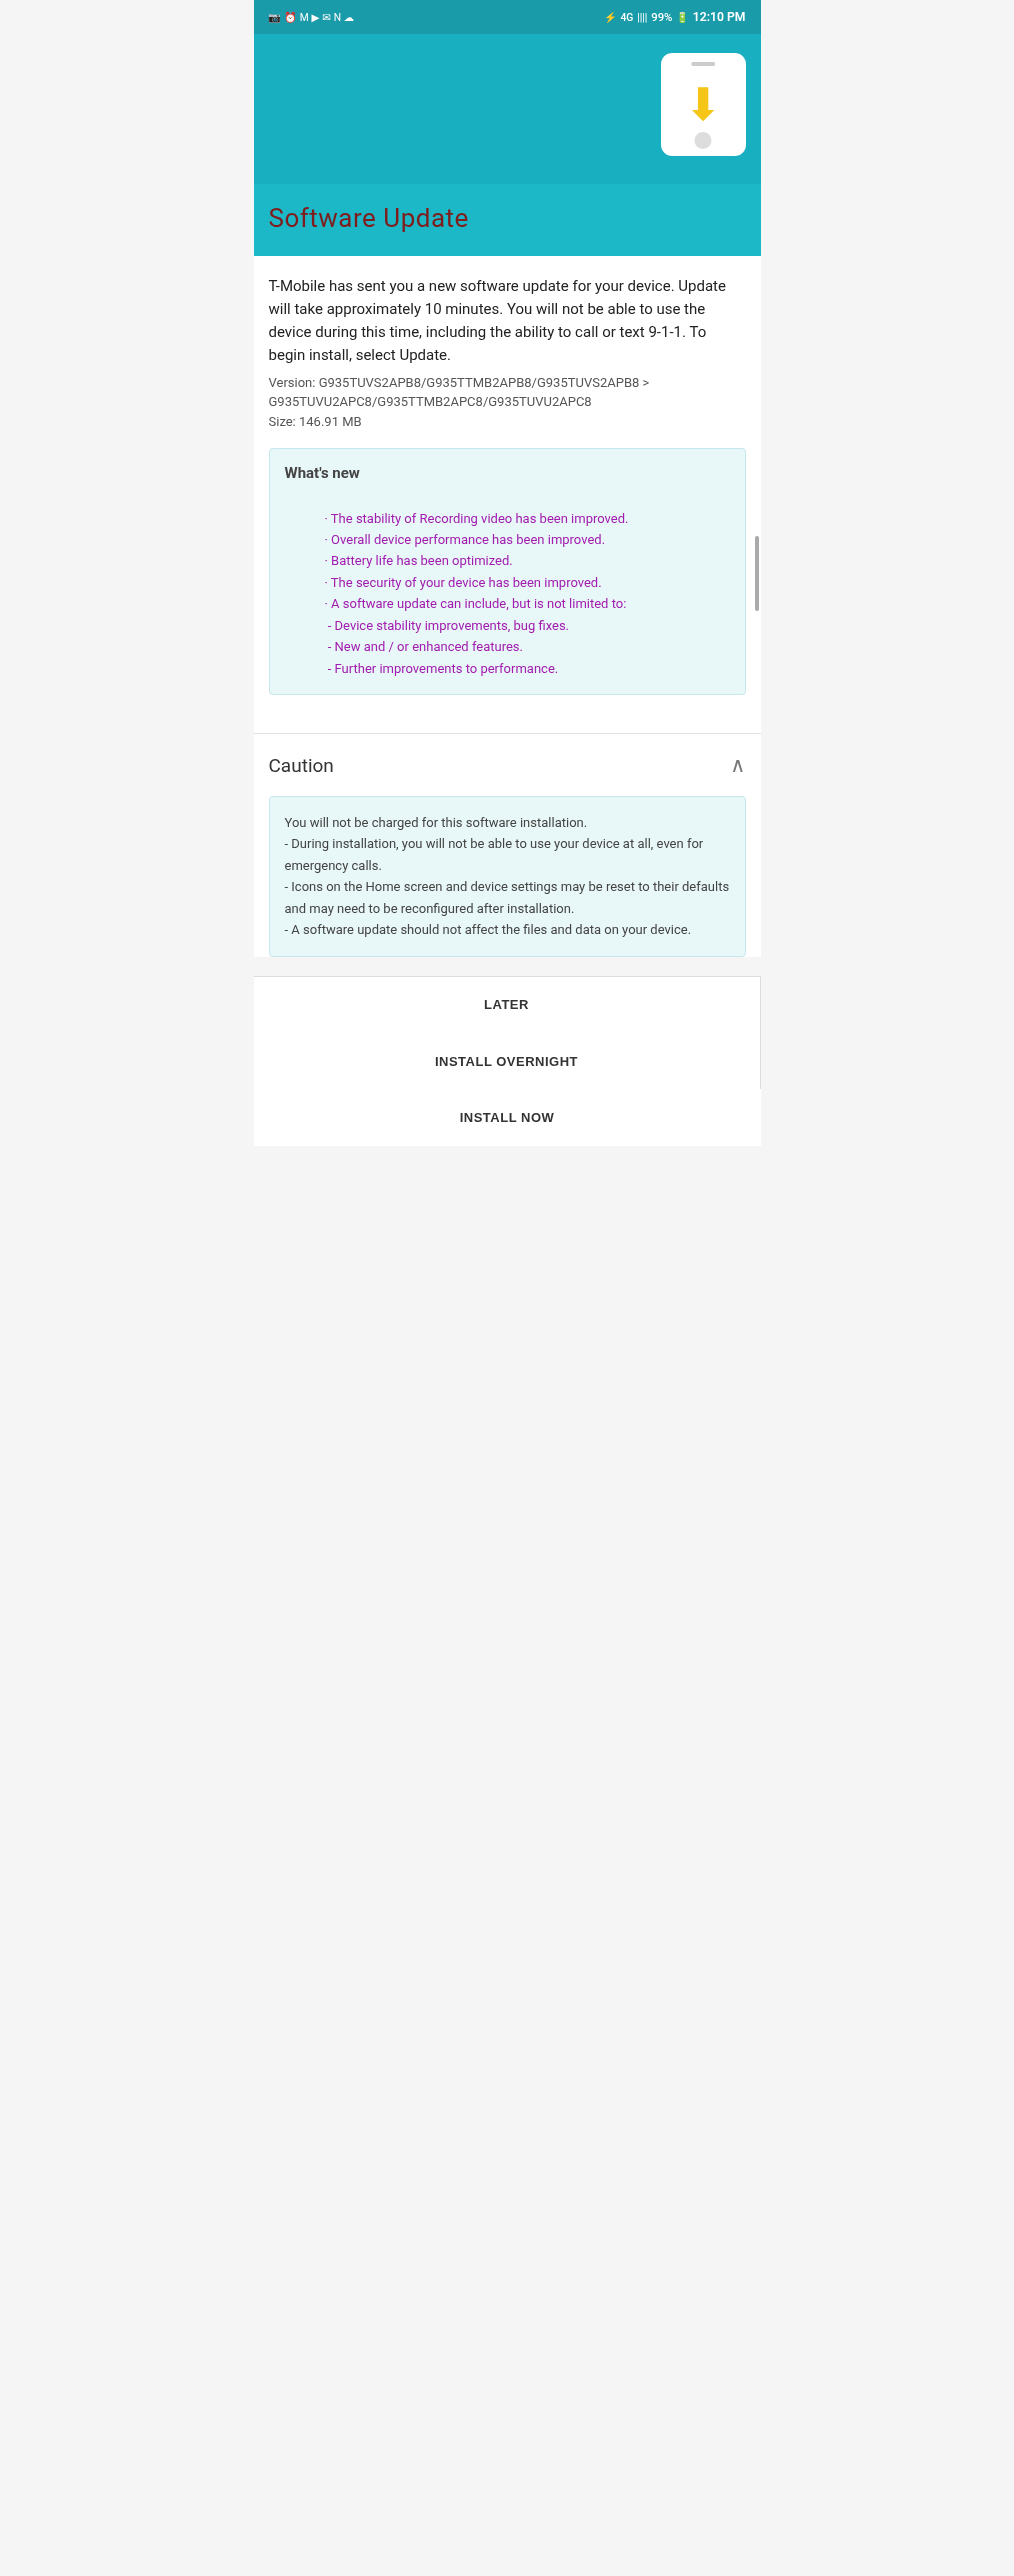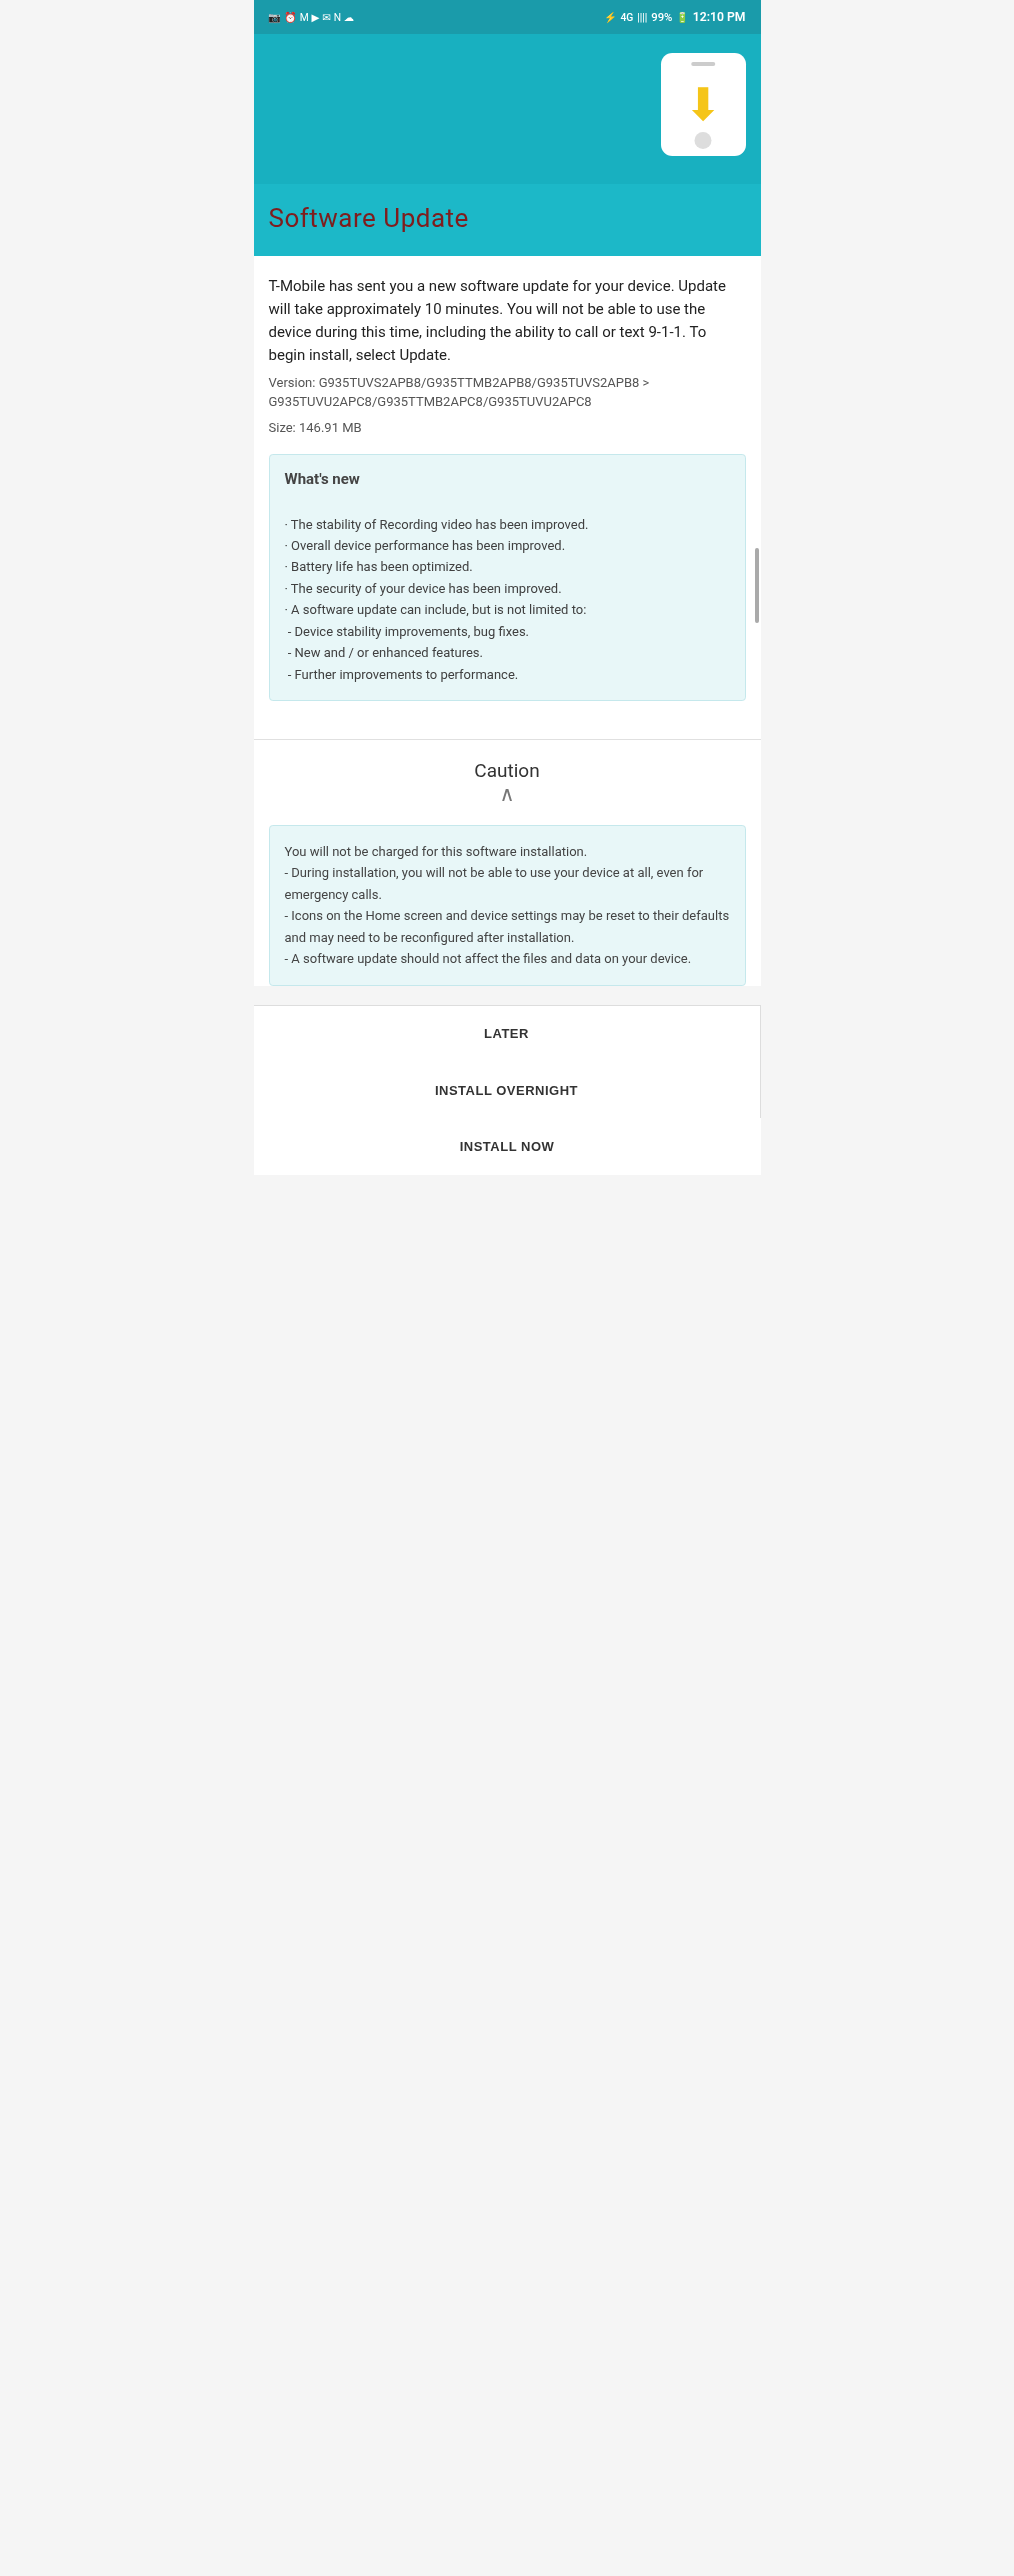--- a/index.html
+++ b/index.html
@@ -121,21 +121,21 @@
       font-size: 15px;
       color: #222;
       line-height: 1.55;
       margin-bottom: 5px;
     }
 
     .version-info {
       font-size: 13px;
       color: #555;
       line-height: 1.5;
-      margin-bottom: 8px;
+      margin-bottom: 2px;
     }
 
     .size-info {
       font-size: 13px;
       color: #555;
       margin-bottom: 19px;
     }
 
     
     .whats-new-box {
@@ -148,37 +148,37 @@
 
     .whats-new-title {
       font-size: 15px;
       font-weight: 700;
       color: #444;
       margin-bottom: 26px;
     }
 
     .whats-new-text {
       font-size: 13px;
-      color: #404040;
+      color: #a21caf;
       line-height: 1.65;
+      margin-left: 40px;
     }
 
     
     .caution-section {
       background: white;
       border-top: 0.9px solid #e0e0e0;
     }
 
     .caution-header {
       display: flex;
       justify-content: space-between;
       align-items: center;
       padding: 19px 15px;
       cursor: pointer;
-      flex-direction: column;
     }
 
     .caution-title {
       font-size: 19px;
       color: #333;
       font-weight: 400;
     }
 
     .chevron-up {
       font-size: 20.7px;

